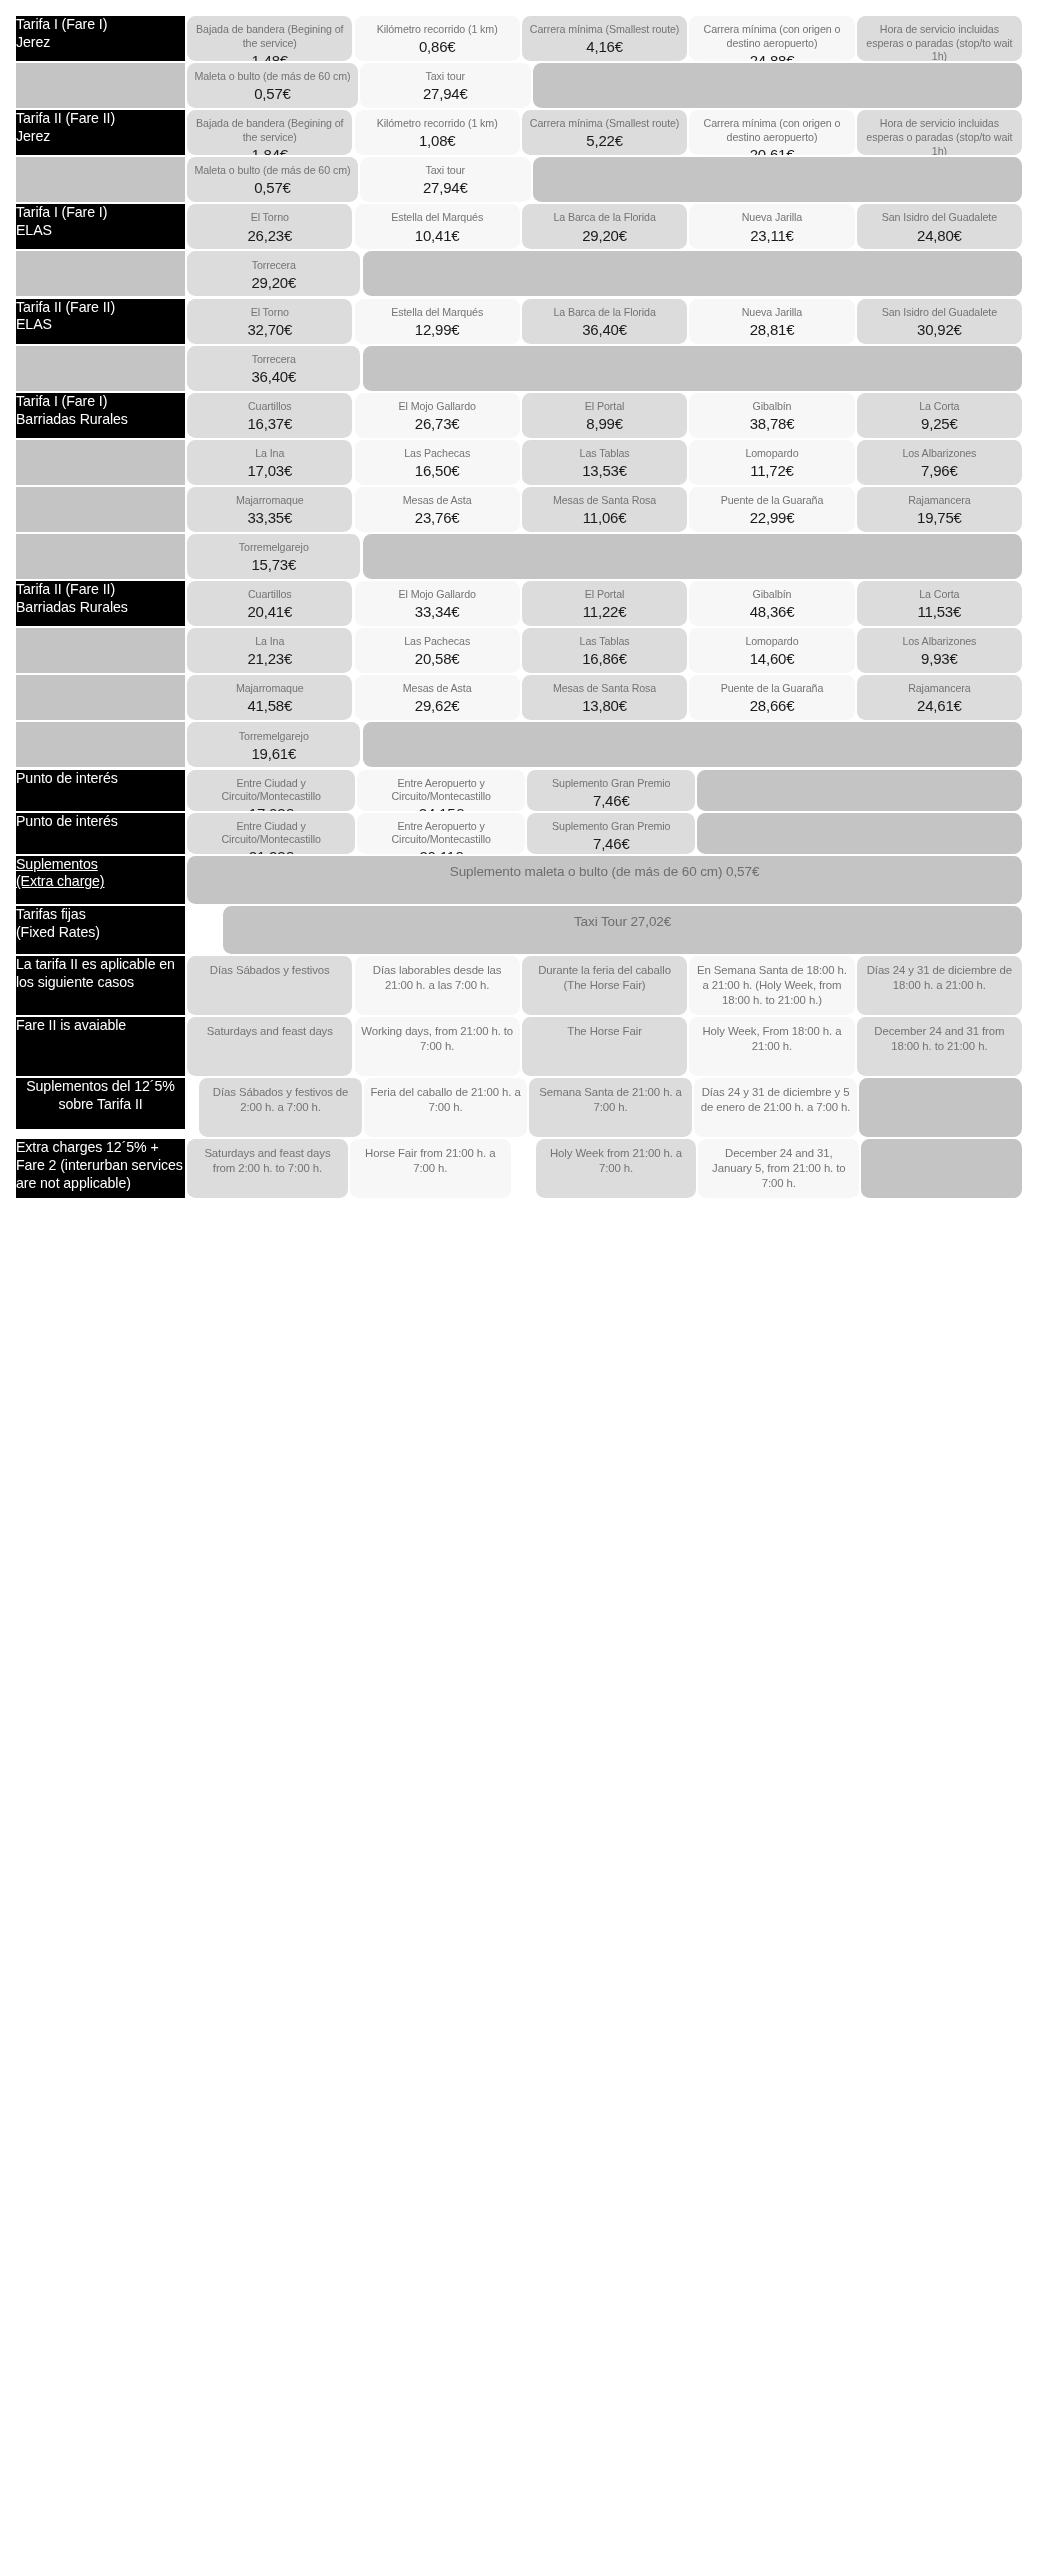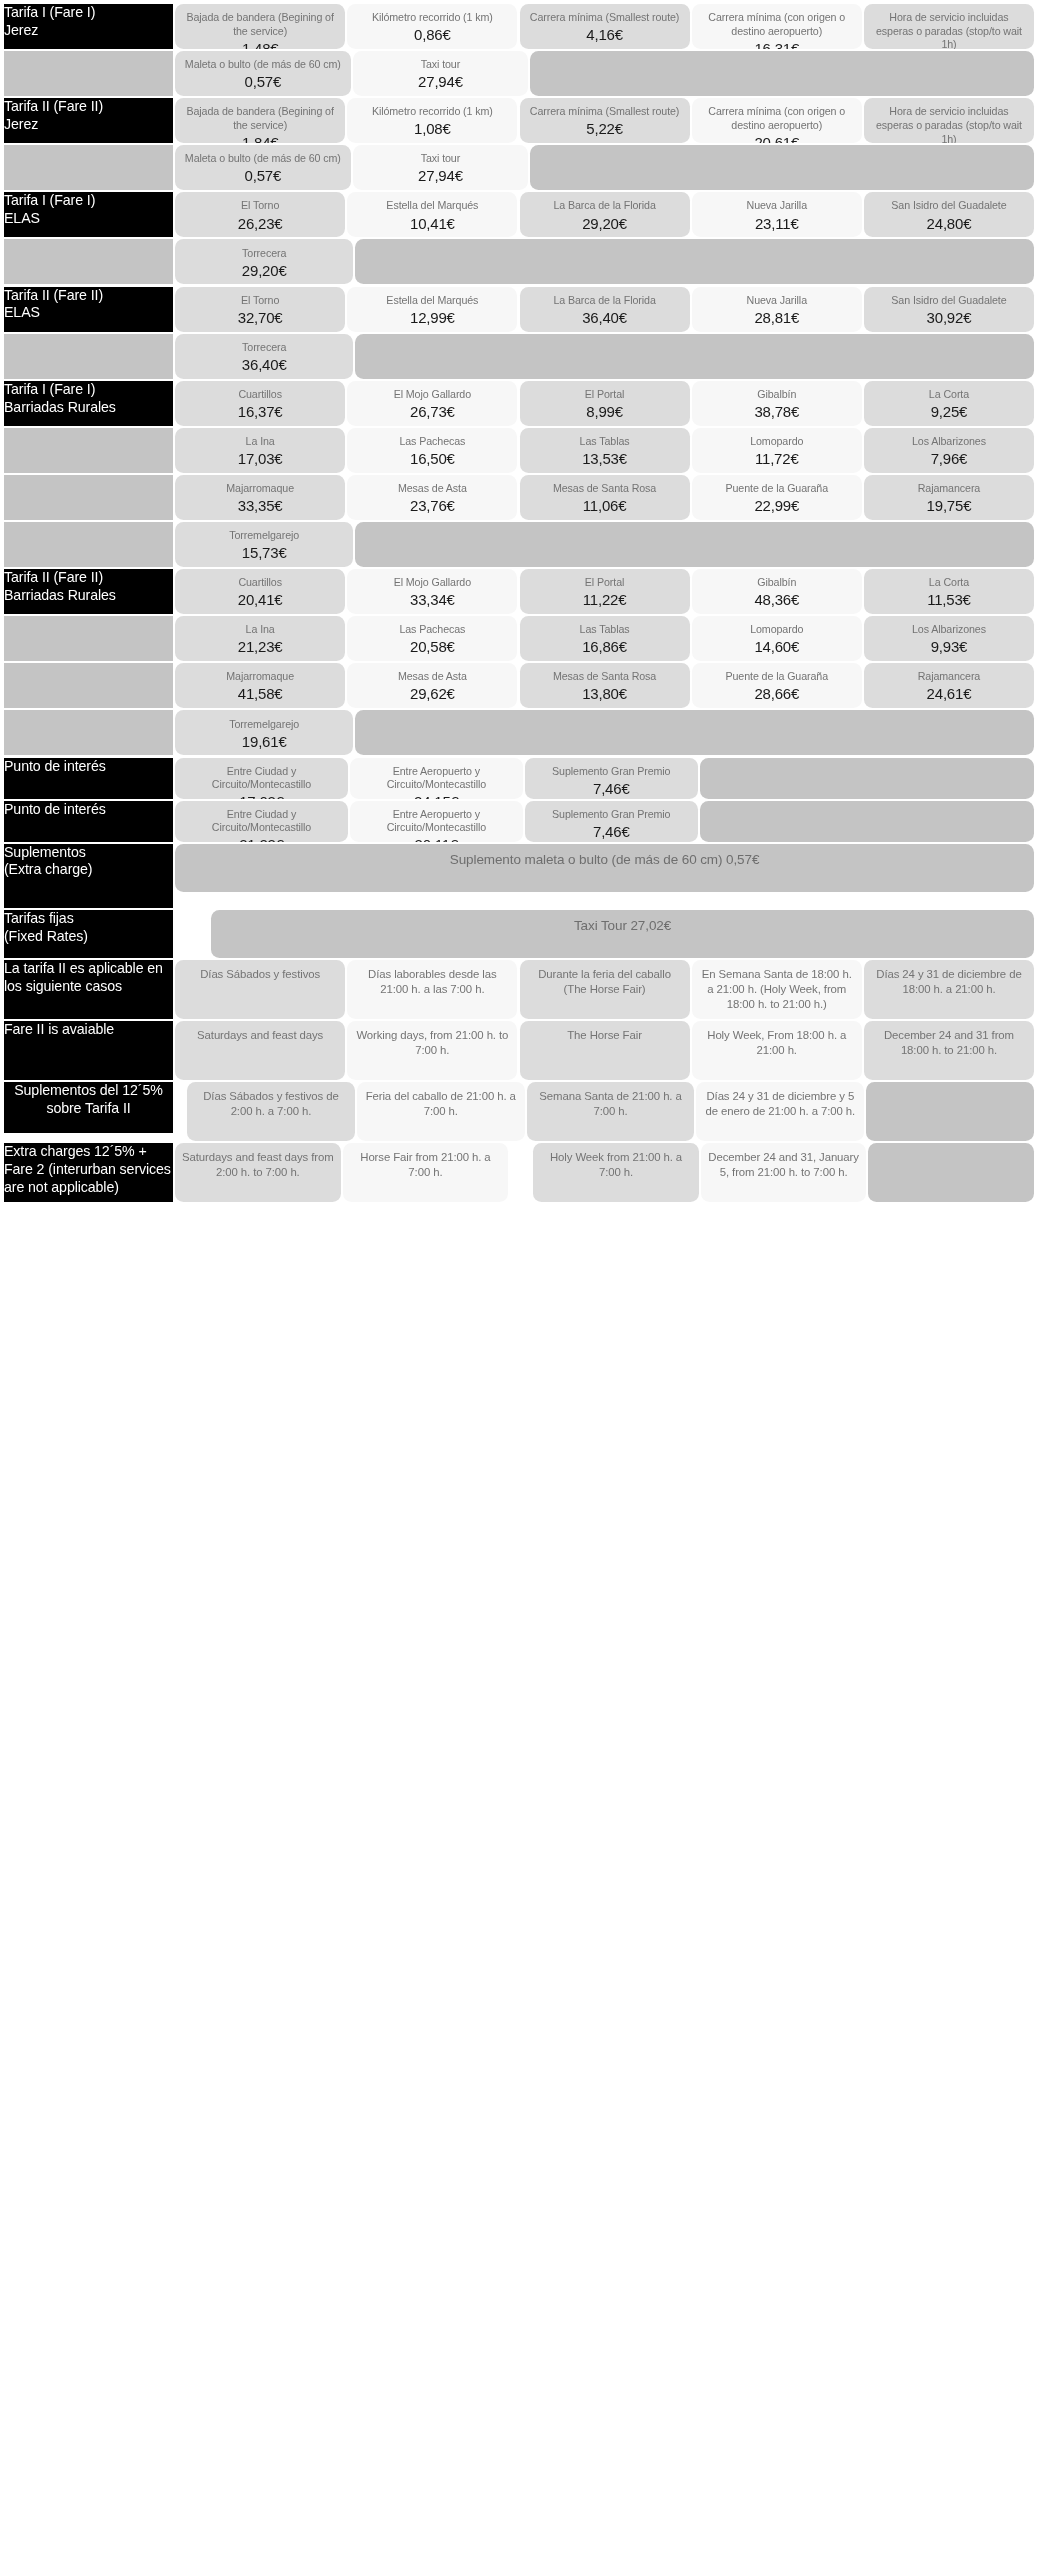--- a/index.html
+++ b/index.html
@@ -6,21 +6,21 @@
   html, body {
     width: 1038px;
     background: #ffffff;
     font-family: "Liberation Sans", sans-serif;
   }
   .table {
     width: 1038px;
     display: flex;
     flex-direction: column;
     gap: 2.1px;
-    padding: 4px;
+    padding: 16px;
   }
   .row {
     display: flex;
     gap: 2.1px;
     width: 100%;
   }
   .cell {
     border-radius: 8.5px;
     padding: 7.1px 5.7px;
     display: flex;
@@ -89,21 +89,21 @@
       <div class="cell dc sh-b" style="height: 45px; flex: 1 1 0px;">
         <div class="cap">Kilómetro recorrido (1 km)</div>
         <div class="val">0,86€</div>
       </div>
       <div class="cell dc sh-a" style="height: 45px; flex: 1 1 0px;">
         <div class="cap">Carrera mínima (Smallest route)</div>
         <div class="val">4,16€</div>
       </div>
       <div class="cell dc sh-b" style="height: 45px; flex: 1 1 0px;">
         <div class="cap">Carrera mínima (con origen o destino aeropuerto)</div>
-        <div class="val">16,31€</div>
+        <div class="val">24,88€</div>
       </div>
       <div class="cell dc sh-a" style="height: 45px; flex: 1 1 0px;">
         <div class="cap">Hora de servicio incluidas esperas o paradas (stop/to wait 1h)</div>
         <div class="val">20,94€</div>
       </div>
     </div>
     <div class="row">
       <div class="lbl empty" style="height: 45px;"></div>
       <div class="cell dc sh-a" style="height: 45px; flex: 1 1 0px;">
         <div class="cap">Maleta o bulto (de más de 60 cm)</div>
@@ -411,21 +411,21 @@
         <div class="cap">Entre Aeropuerto y Circuito/Montecastillo</div>
         <div class="val">30,11€</div>
       </div>
       <div class="cell dc sh-a" style="height: 41px; flex: 1 1 0px;">
         <div class="cap">Suplemento Gran Premio</div>
         <div class="val">7,46€</div>
       </div>
       <div class="cell dc sh-blank" style="height: 41px; flex: 2 1 0px;"></div>
     </div>
     <div class="row">
-      <div class="lbl" style="height: 64px;">
+      <div class="lbl" style="height: 48px; text-decoration: underline;">
         <div>Suplementos</div>
         <div>(Extra charge)</div>
       </div>
       <div class="cell dc sh-blank wide" style="height: 48px;">
         <div class="cap">Suplemento maleta o bulto (de más de 60 cm) 0,57€</div>
       </div>
     </div>
     <div class="row">
       <div class="lbl" style="height: 48px;">
         <div>Tarifas fijas</div>

